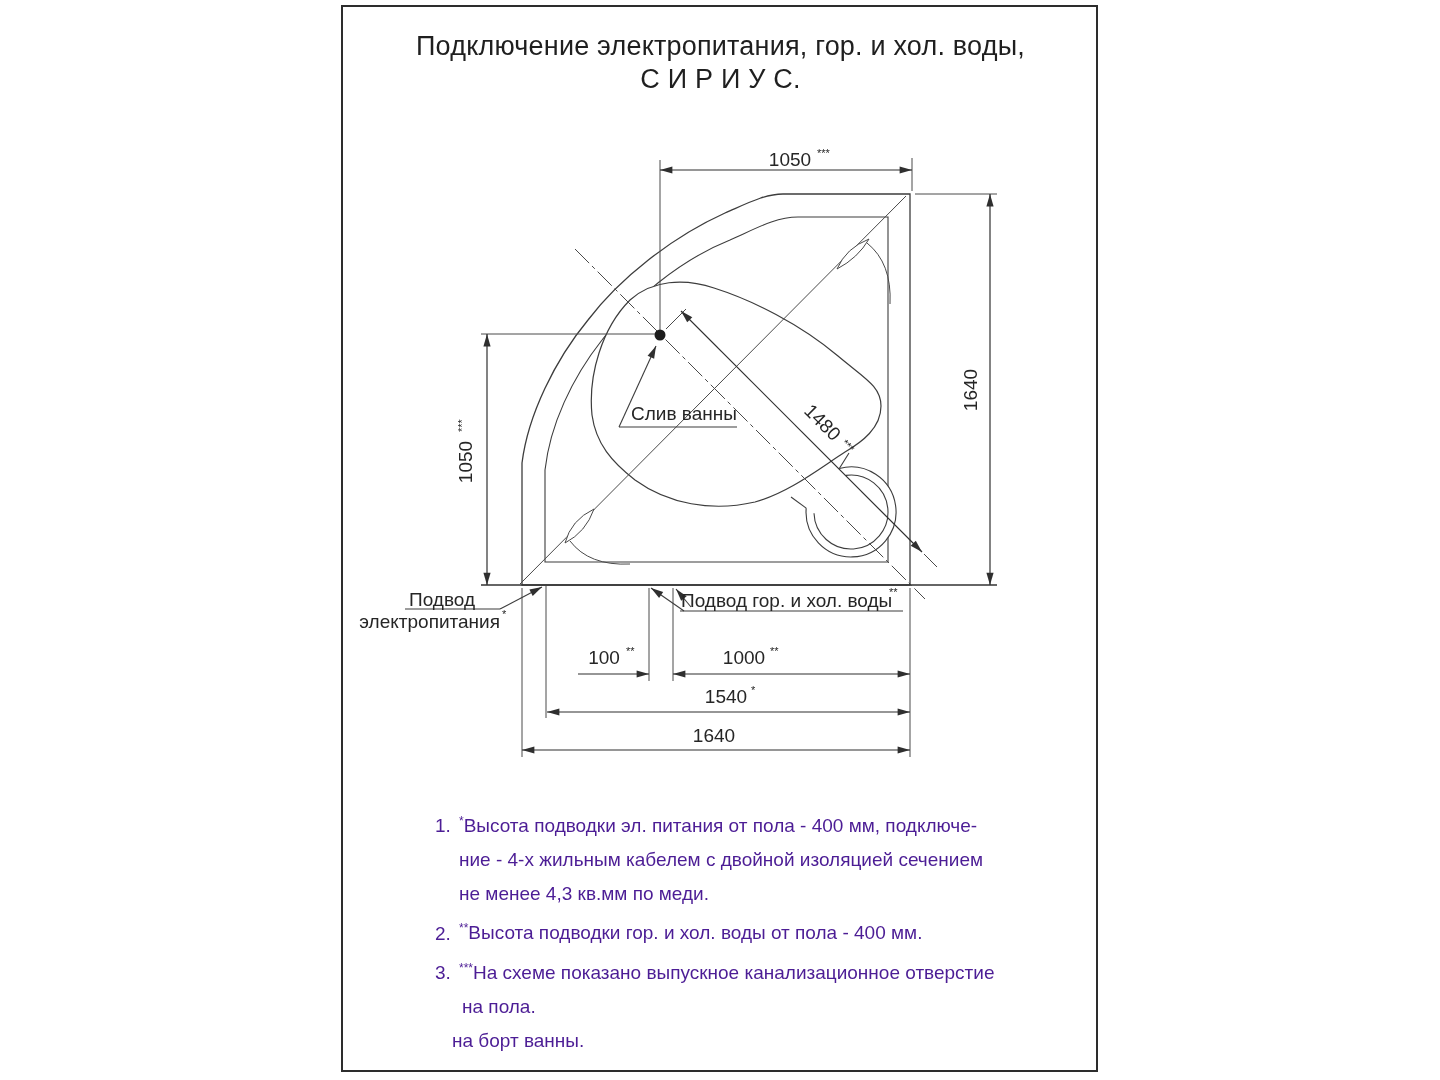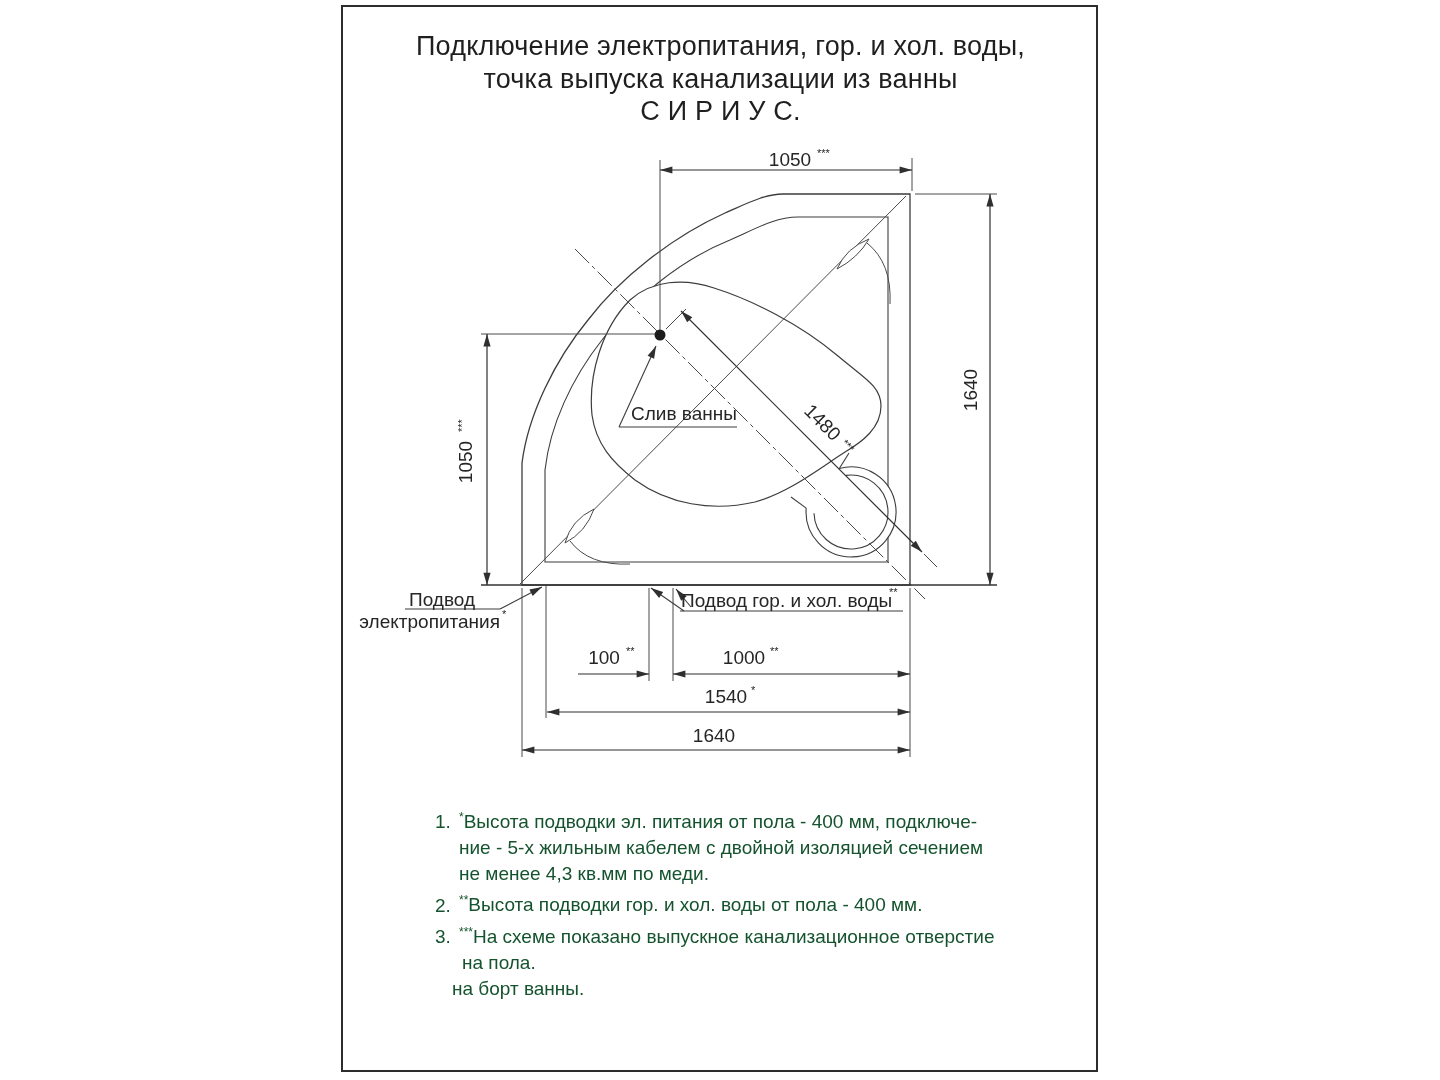--- a/index.html
+++ b/index.html
@@ -8,38 +8,37 @@
   .page-frame{position:absolute;left:341px;top:5px;width:757px;height:1067px;
     border:2px solid #2d2d2d;background:#ffffff;box-sizing:border-box;}
   .title-block{position:absolute;left:341px;top:30px;width:759px;text-align:center;
     font-size:27px;line-height:32.5px;color:#1f1f1f;letter-spacing:0.2px;}
   .drawing-svg{position:absolute;left:0;top:0;}
   svg text{font-family:"Liberation Sans",sans-serif;fill:#262626;}
   .dimtxt{font-size:19px;}
   .suptxt{font-size:11px;}
   .lbltxt{font-size:19px;}
   .notes{position:absolute;left:435px;top:804px;width:600px;font-size:19px;
-    line-height:26px;color:#14532d;}
+    line-height:34px;color:#4c1d95;}
   .note-line{white-space:nowrap;}
   .nnum{display:inline-block;min-width:24px;}
   .cont1{padding-left:24px;}
   .cont3{padding-left:27px;}
   .cont4{padding-left:17px;}
   sup{font-size:12px;}
 </style>
 </head>
 <body>
 
 <div class="stage">
 
   <div class="page-frame"></div>
 
   <div class="title-block">
     <div>Подключение электропитания, гор. и хол. воды,</div>
-    <div>точка выпуска канализации из ванны</div>
     <div>С И Р И У С.</div>
   </div>
 
   <svg class="drawing-svg" width="1440" height="1080" viewBox="0 0 1440 1080">
     <defs>
       <marker id="arr" viewBox="0 0 12 8" refX="11.5" refY="4" markerWidth="13.5" markerHeight="9" markerUnits="userSpaceOnUse" orient="auto-start-reverse">
         <path d="M0.5,0.8 L11.5,4 L0.5,7.2 Z" fill="#2f2f2f"></path>
       </marker>
     </defs>
 
@@ -128,21 +127,21 @@
     <text class="lbltxt" x="631" y="420" text-anchor="start">Слив ванны</text>
     <text class="lbltxt" x="442" y="606" text-anchor="middle">Подвод</text>
     <text class="lbltxt" x="500" y="628" text-anchor="end">электропитания</text>
     <text class="suptxt" x="502" y="618" text-anchor="start">*</text>
     <text class="lbltxt" x="681" y="607" text-anchor="start">Подвод гор. и хол. воды</text>
     <text class="suptxt" x="889" y="596" text-anchor="start">**</text>
   </svg>
 
   <div class="notes">
     <div class="note-line"><span class="nnum">1.</span><sup>*</sup><span>Высота подводки эл. питания от пола - 400 мм, подключе-</span></div>
-    <div class="note-line cont1">ние - 5-х жильным кабелем с двойной изоляцией сечением</div>
+    <div class="note-line cont1">ние - 4-х жильным кабелем с двойной изоляцией сечением</div>
     <div class="note-line cont1">не менее 4,3 кв.мм по меди.</div>
     <div class="note-line"><span class="nnum">2.</span><sup>**</sup><span>Высота подводки гор. и хол. воды от пола - 400 мм.</span></div>
     <div class="note-line"><span class="nnum">3.</span><sup>***</sup><span>На схеме показано выпускное канализационное отверстие</span></div>
     <div class="note-line cont3">на пола.</div>
     <div class="note-line cont4">на борт ванны.</div>
   </div>
 
 </div>
 
 </body></html>

